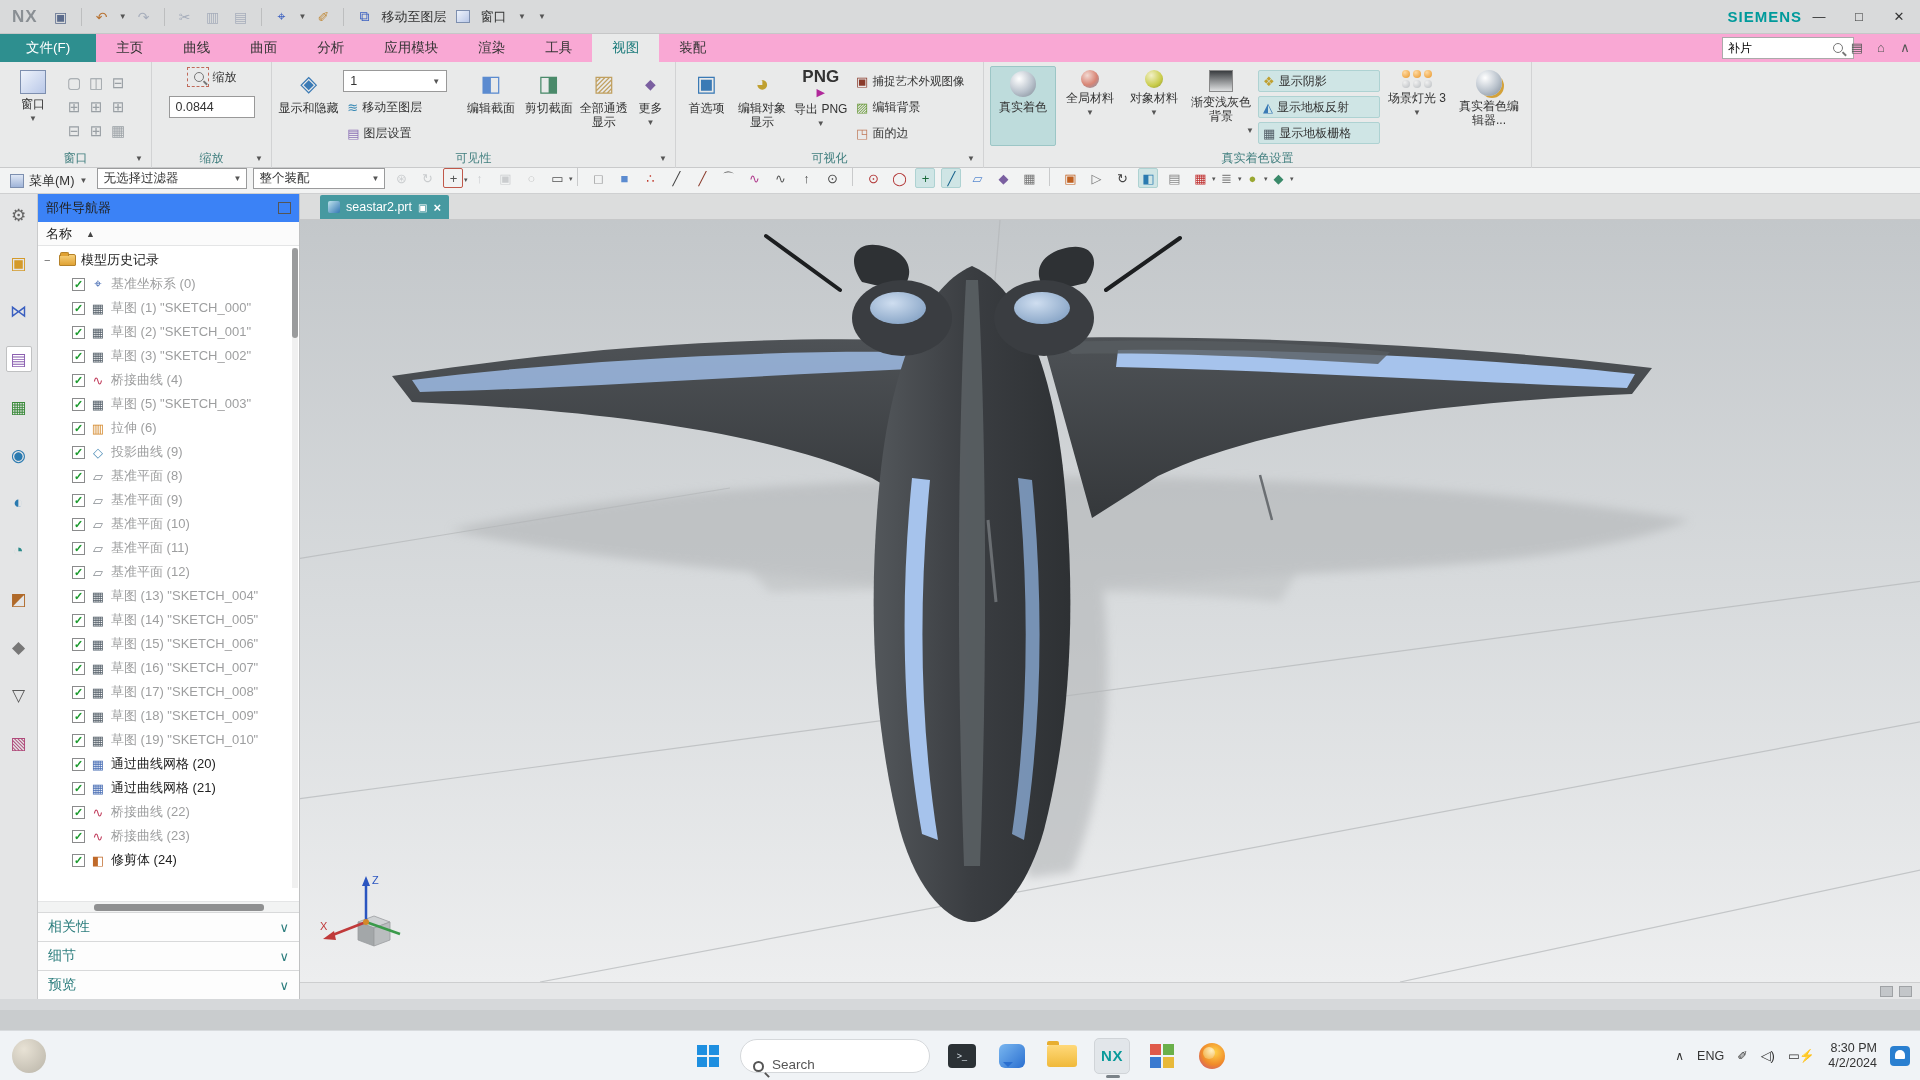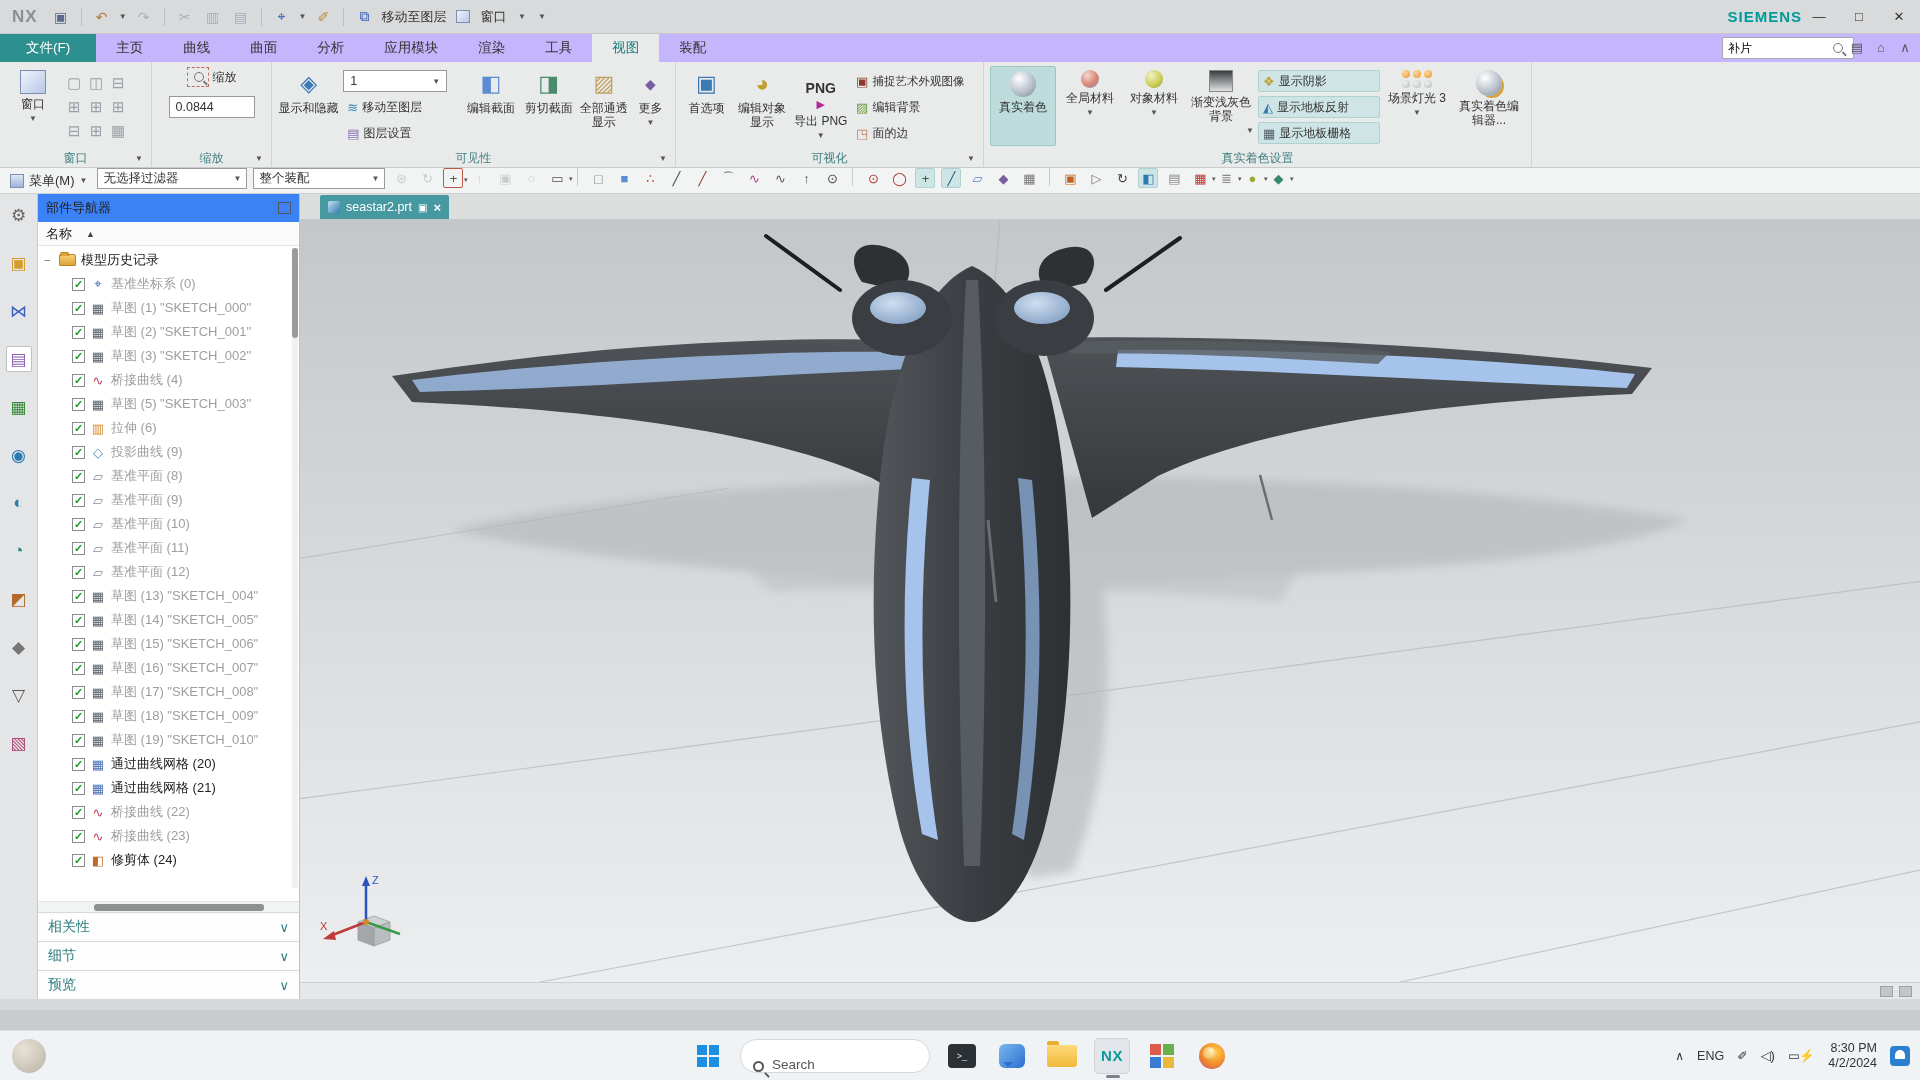--- a/index.html
+++ b/index.html
@@ -16,21 +16,21 @@
   .qi.dim { opacity:.4; }
   .qsep { width:1px; height:18px; background:#bdbebf; margin:0 3px; }
   .qlabel { font-size:13px; color:#333; display:flex; align-items:center; gap:4px; }
   .dd-arrow { font-size:8px; color:#555; }
   #win-title { position:absolute; left:0; right:0; text-align:center; font-size:13px; color:#222; pointer-events:none; }
   #brand { position:absolute; right:118px; top:8px; color:#009a9b; font-weight:bold; font-size:15px; letter-spacing:1px; }
   .winctl { position:absolute; right:8px; top:4px; display:flex; gap:14px; }
   .winctl span { width:26px; height:24px; display:flex; align-items:center; justify-content:center; font-size:13px; color:#333; }
 
   
-  #tabrow { position:absolute; left:0; top:34px; width:1920px; height:28px; background:#c4b5fd; display:flex; align-items:flex-end; }
+  #tabrow { position:absolute; left:0; top:34px; width:1920px; height:28px; background:#f9a8d4; display:flex; align-items:flex-end; }
   .ftab { background:#2e8f8f; color:#fff; height:28px; display:flex; align-items:center; padding:0 26px; font-size:13.5px; }
   .rtab { height:28px; display:flex; align-items:center; padding:0 20px; font-size:13.5px; color:#333; }
   .rtab.active { background:#e9eaea; color:#1a7a7a; }
   #cmdsearch { position:absolute; right:66px; top:3px; width:132px; height:22px; background:#fff; border:1px solid #aaa;
     display:flex; align-items:center; }
   #cmdsearch input { border:0; outline:0; width:108px; height:18px; font-size:12px; padding-left:5px; font-family:inherit; }
   .mini-mag { width:10px; height:10px; border:1.5px solid #777; border-radius:50%; position:relative; margin-left:2px; }
   .mini-mag::after { content:""; position:absolute; width:5px; height:1.5px; background:#777; transform:rotate(45deg); left:8px; top:9px; }
   #tr-icons { position:absolute; right:6px; top:3px; display:flex; gap:6px; }
   #tr-icons span { width:18px; height:20px; display:flex; align-items:center; justify-content:center; color:#555; font-size:13px; }
@@ -56,21 +56,21 @@
   .lights i { width:8px; height:8px; border-radius:50%; }
   .lights i.on { background:radial-gradient(circle at 35% 30%, #ffd9a0, #e8962a); }
   .lights i.off { background:radial-gradient(circle at 35% 30%, #f0f0f0, #b9bdc1); }
   .wl-grid { display:grid; grid-template-columns:repeat(3, 20px); grid-auto-rows:22px; gap:2px; margin-top:6px; }
   .wl-grid span { display:flex; align-items:center; justify-content:center; font-size:15px; color:#9aa0a5; }
   .winpane { width:26px; height:24px; border:1px solid #7d8faf; background:linear-gradient(135deg,#eef3fb,#b9c8e8); }
   .zoombox { width:86px; height:22px; border:1px solid #999; background:#fff; font-size:12.5px; display:flex; align-items:center; padding-left:6px; margin-top:8px; }
   .layersel { width:104px; height:22px; border:1px solid #999; background:#fff; display:flex; align-items:center; justify-content:space-between; padding:0 6px; font-size:12.5px; }
   .vcol { display:flex; flex-direction:column; gap:4px; padding-top:4px; }
   .dash-mag { width:22px; height:20px; border:1px dashed #c06a5a; display:flex; align-items:center; justify-content:center; }
-  .png-big { font-weight:bold; font-size:14px; color:#333; line-height:13px;margin-top:12px; }
+  .png-big { font-weight:bold; font-size:17px; color:#333; line-height:13px; }
   .png-arrow { color:#b0289a; font-size:11px; }
 
   
   #menubar { position:absolute; left:0; top:168px; width:1920px; height:26px; background:#f2f3f3; border-bottom:1px solid #cfd0d1; display:flex; gap:6px; padding:0 6px; }
   #menu-btn { display:flex; align-items:center; gap:5px; font-size:13px; padding:0 4px; }
   .mb-ico { width:14px; height:14px; background:linear-gradient(#dfe7f5,#9fb4d8); border:1px solid #7d8faf; }
   .mb-select { height:21px; border:1px solid #9a9b9c; background:#fff; display:flex; align-items:center; justify-content:space-between; padding:0 5px; font-size:12.5px; }
   .mi { width:20px; height:20px; display:flex; align-items:center; justify-content:center; font-size:13px; position:relative; border-radius:2px; }
   .mi.dim { opacity:.38; }
   .mi.hl { background:#cfe5e5; border:1px solid #aed2d2; }

